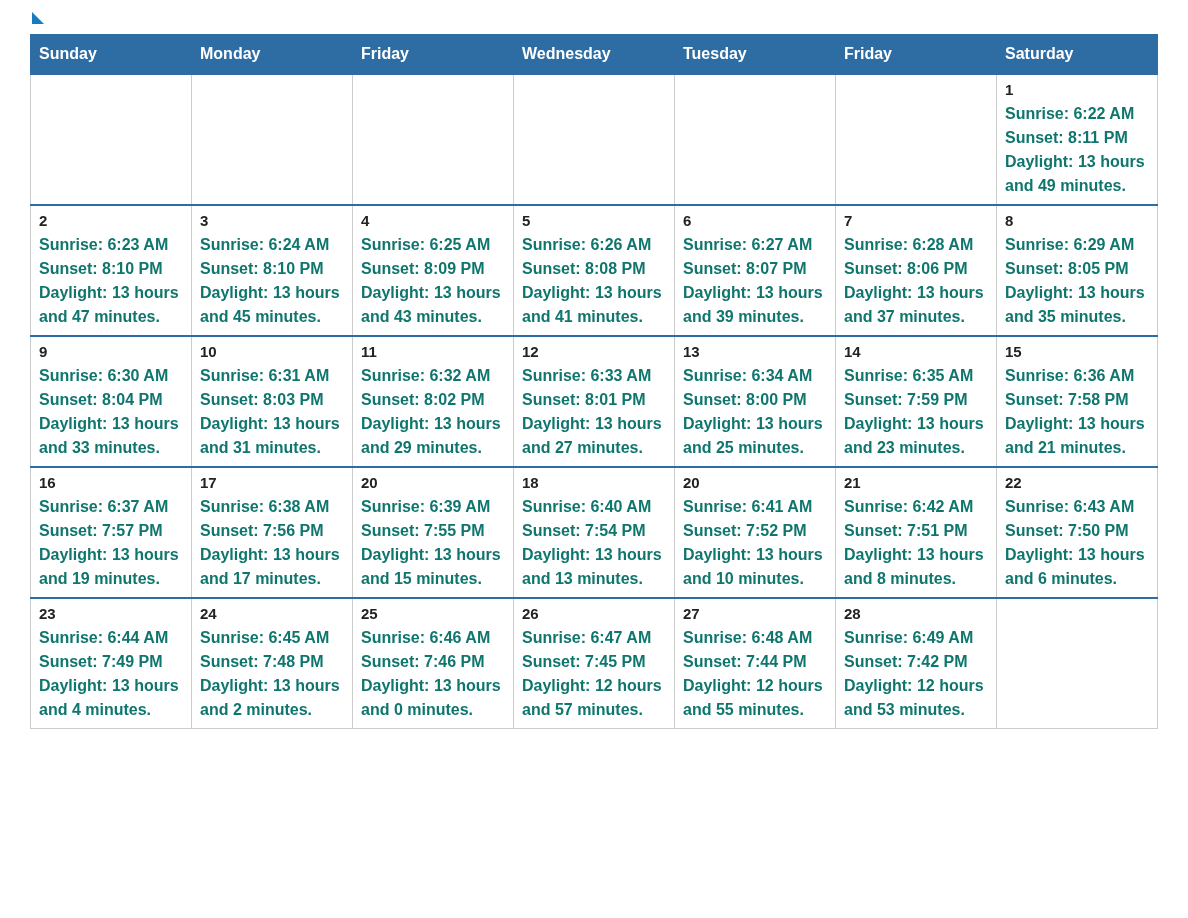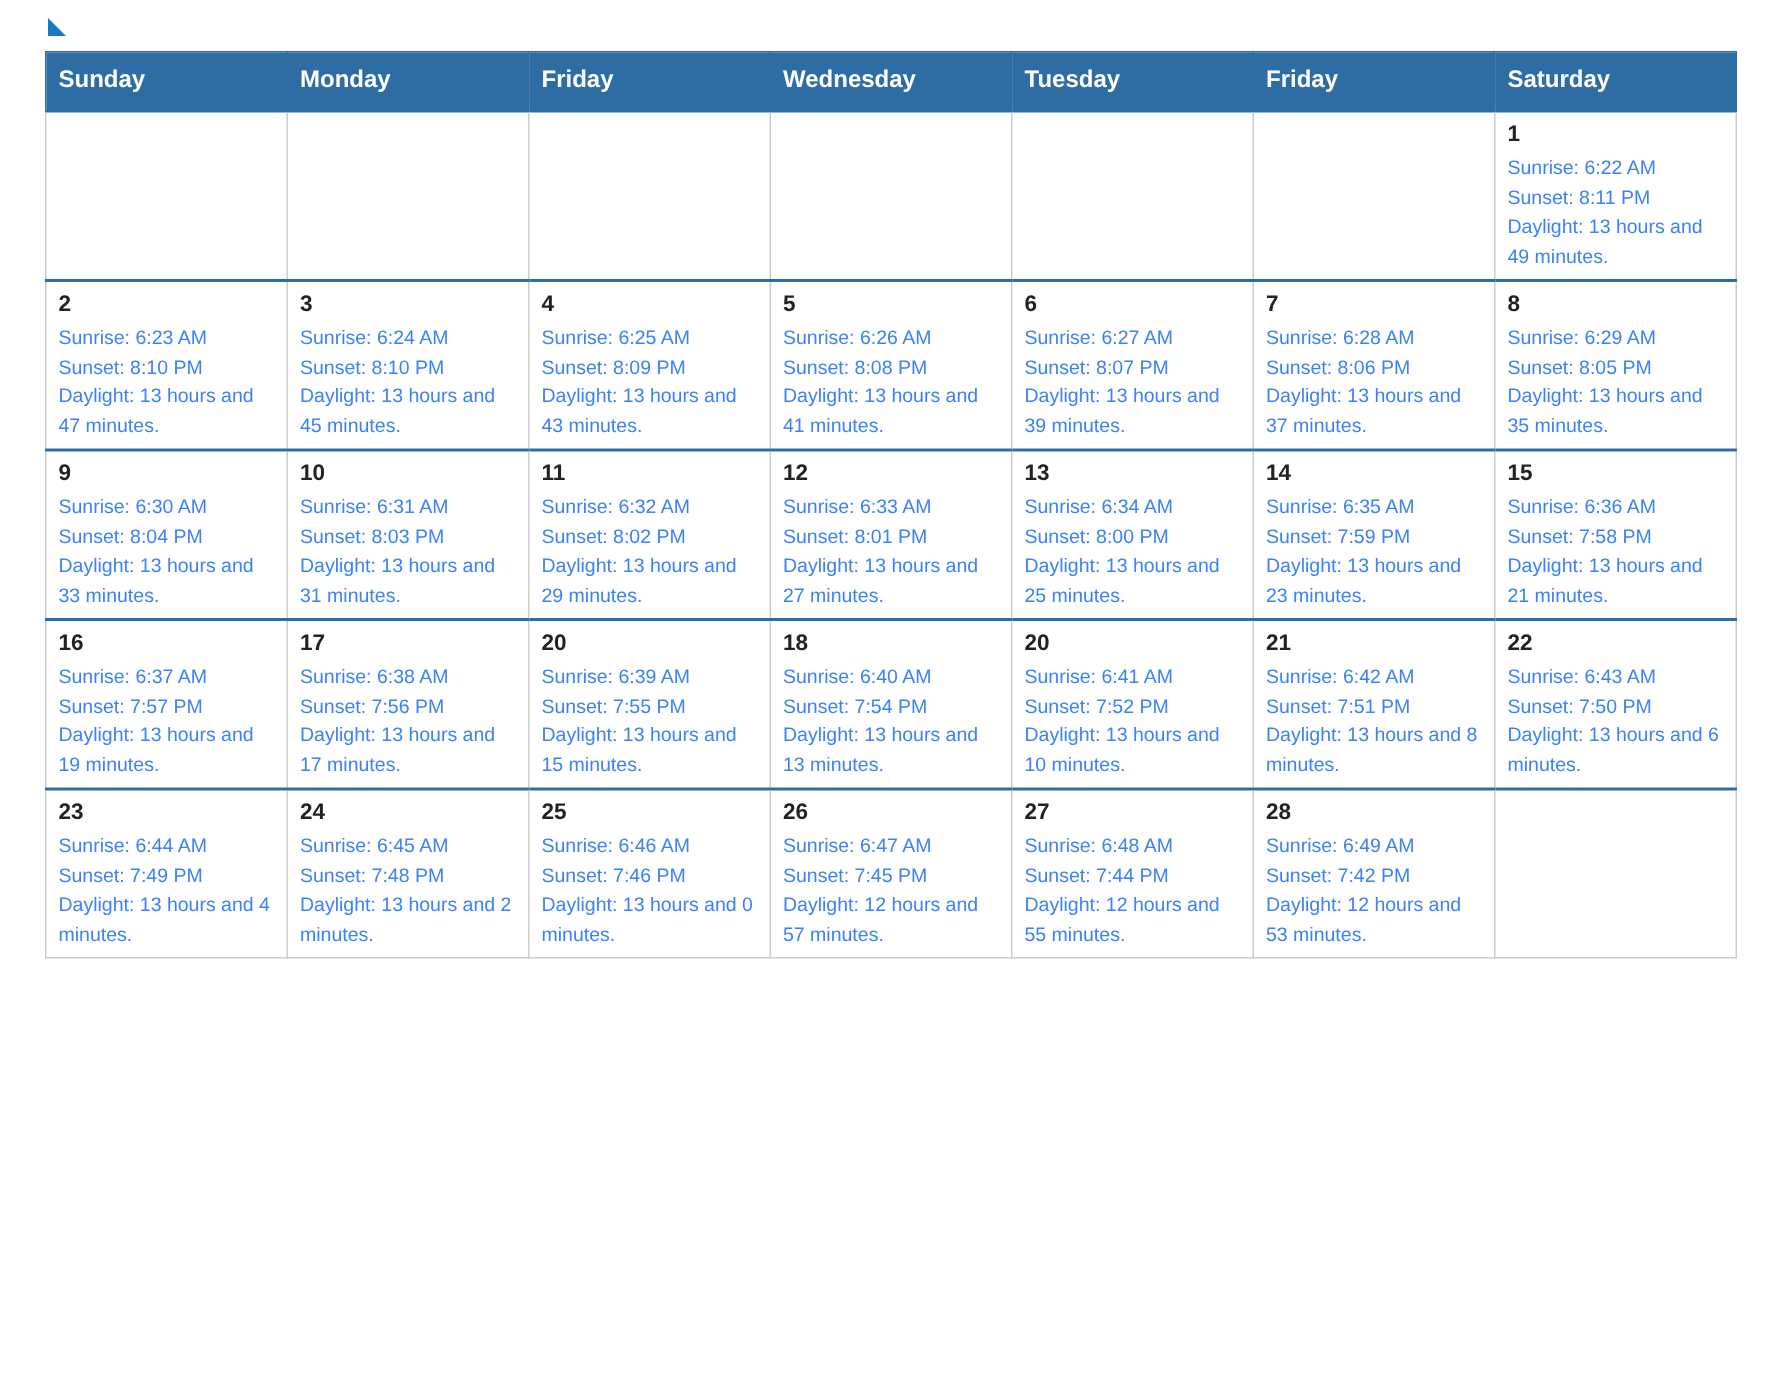--- a/index.html
+++ b/index.html
@@ -89,23 +89,24 @@
       border-top: 2px solid #2e6da4;
     }
     .day-num {
       font-size: 15px;
       font-weight: bold;
       color: #222;
       display: block;
       margin-bottom: 4px;
     }
     .day-info {
-      font-size: 13px;
-      color: #3b82f6;
+      font-size: 16px;
+      color: #0f766e;
       line-height: 1.5;
+      font-weight: bold;
     }
     .empty-cell {
       background: #f9f9f9;
     }
     .last-row td {
       border-bottom: 1px solid #ccc;
     }
   </style>
 </head>
 <body>

